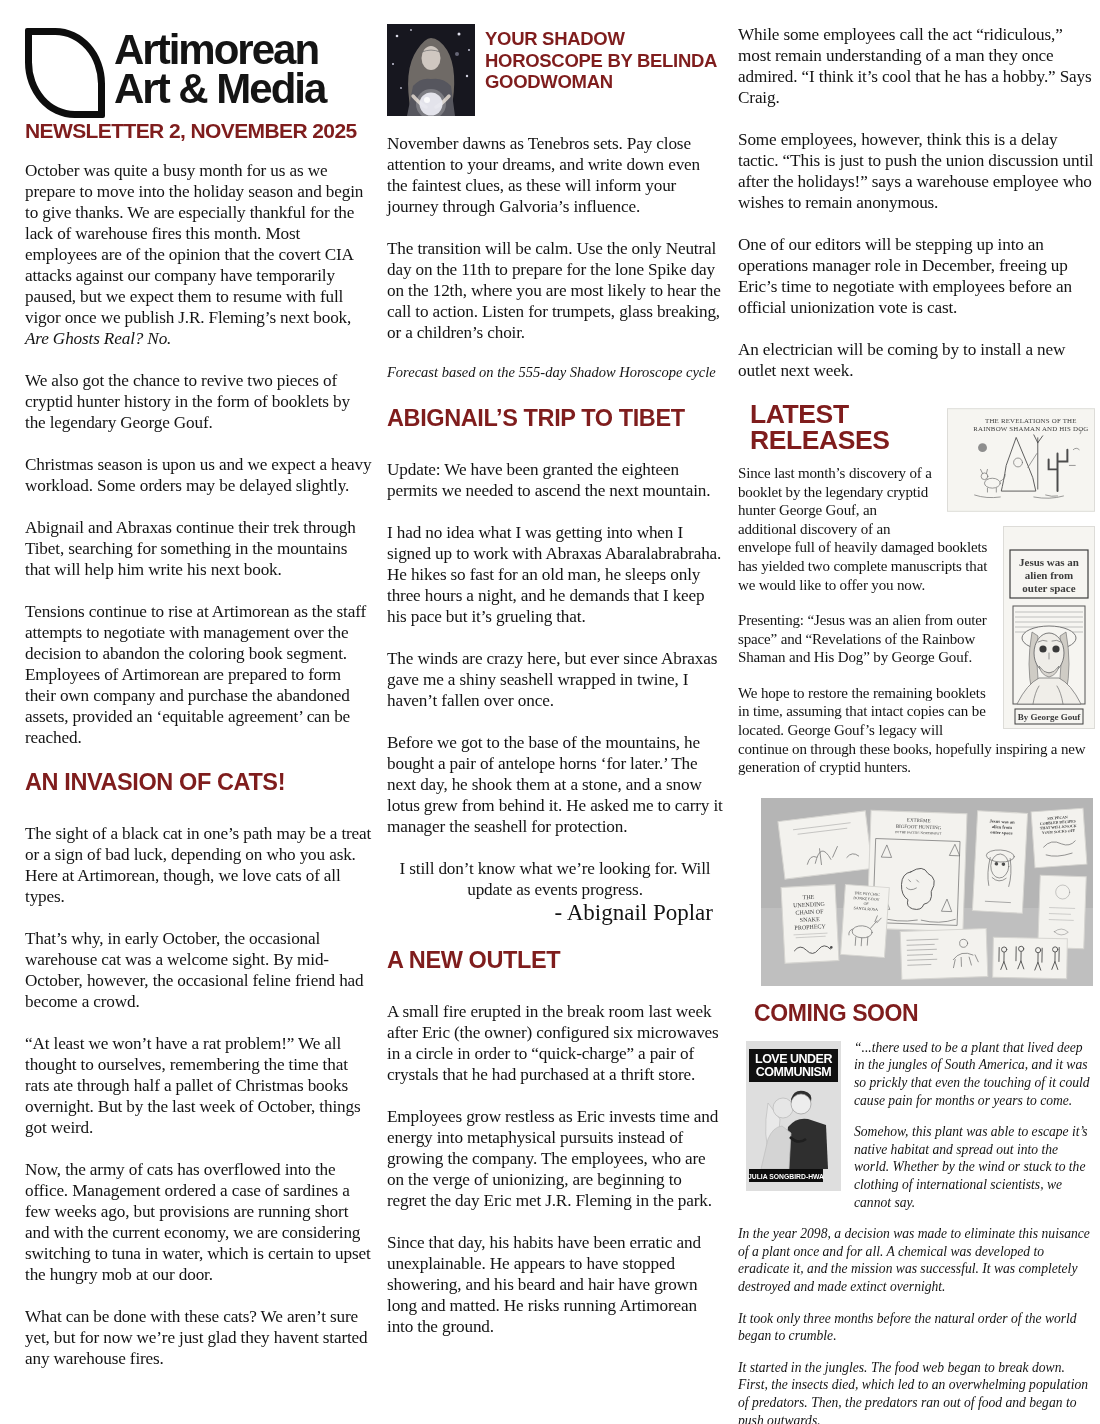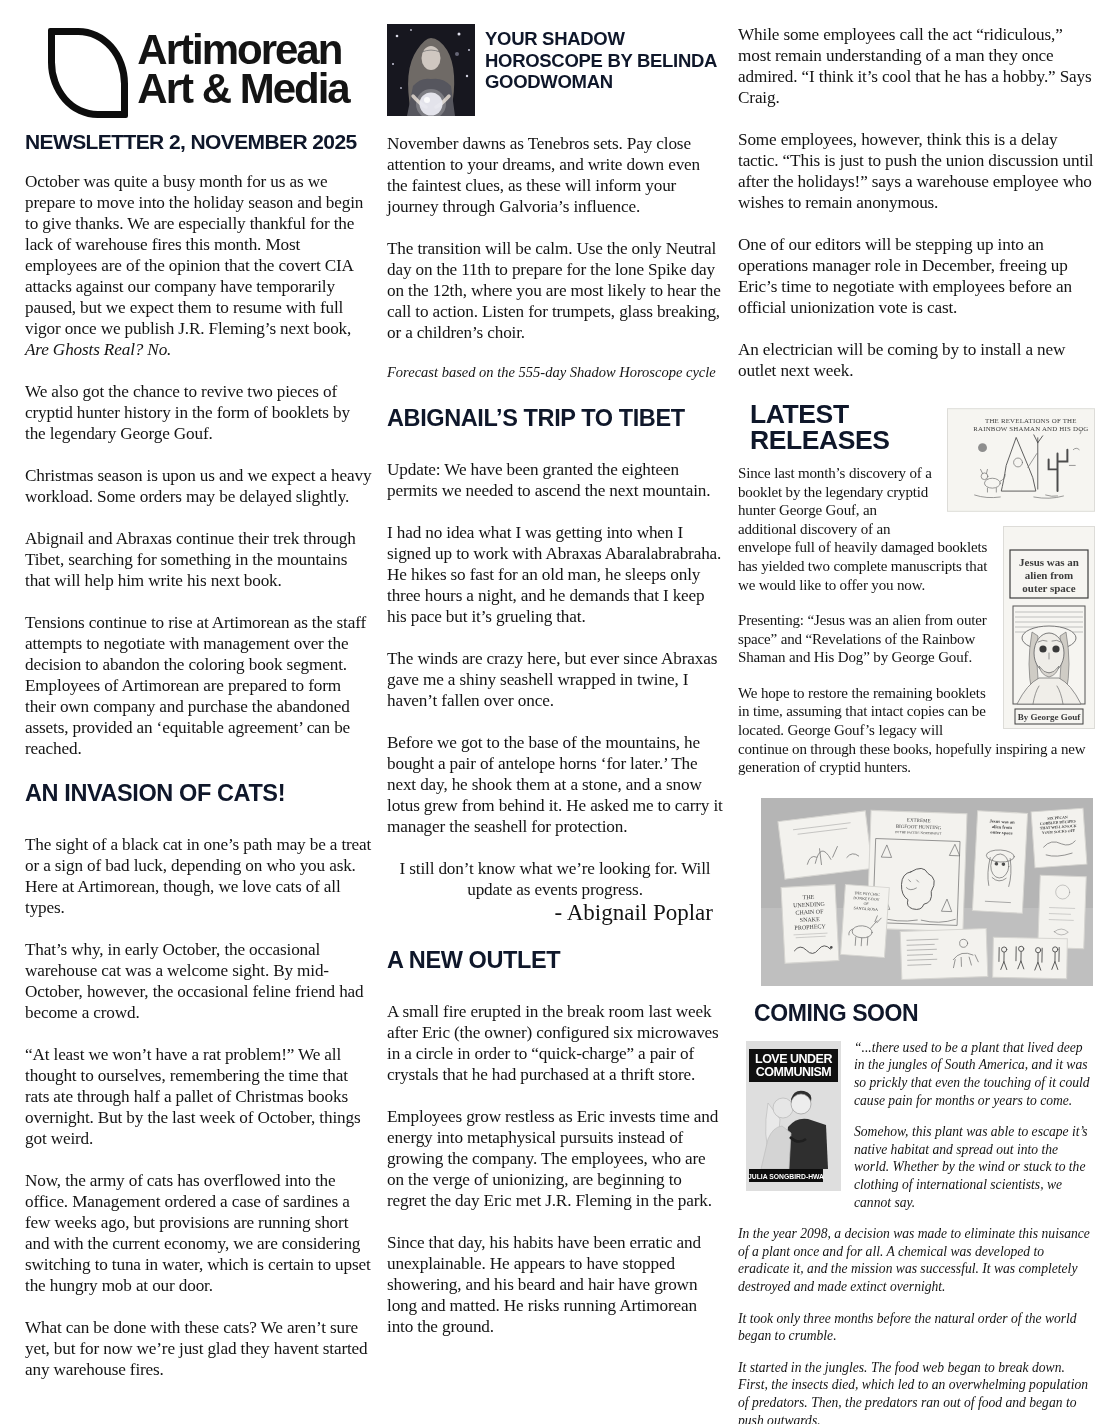--- a/index.html
+++ b/index.html
@@ -2,30 +2,30 @@
 <html><head>
 <meta charset="utf-8">
 <style>
   html,body{margin:0;padding:0;background:#ffffff;}
   body{width:1100px;color:#141414;font-family:"Liberation Serif","DejaVu Serif",serif;-webkit-font-smoothing:antialiased;}
   .page{display:grid;grid-template-columns:347px 336px 357px;column-gap:15px;padding:24px 10px 26px 25px;}
 
   
   .col p{margin:0 0 21px;font-size:17.2px;line-height:21px;letter-spacing:-0.15px;}
   .col p.tight{margin-bottom:0;text-align:center;}
-  .h-sans{font-family:"Liberation Sans","DejaVu Sans",sans-serif;font-weight:bold;letter-spacing:-0.4px;color:#0f172a;}
+  .h-sans{font-family:"Liberation Sans","DejaVu Sans",sans-serif;font-weight:bold;letter-spacing:-0.4px;color:#7f1d1d;}
   h2.h-sans{font-size:23.5px;margin:4px 0 27px;}
   em{font-style:italic;}
 
   
   .masthead{margin-bottom:17px;}
-  .logo-row{display:flex;align-items:flex-start;gap:9px;justify-content:center;}
+  .logo-row{display:flex;align-items:flex-start;gap:9px;}
   .logo-mark{width:66px;height:76px;border:7px solid #0d0d0d;border-radius:2px 62% 2px 62%;margin-top:4px;flex:none;}
   .logo-text{font-family:"Liberation Sans","DejaVu Sans",sans-serif;font-weight:bold;font-size:42px;line-height:0.93;letter-spacing:-2px;padding-top:6px;}
-  .issue{font-size:21px;margin-top:12px;letter-spacing:-0.6px;}
+  .issue{font-size:21px;margin-top:1px;letter-spacing:-0.6px;}
 
   
   .horo-head{display:flex;gap:10px;margin-bottom:17px;}
   .horo-head .htxt{font-size:18.5px;line-height:1.17;padding-top:4px;letter-spacing:-0.3px;}
   .fortune{flex:none;width:88px;height:92px;}
   .note{font-style:italic;font-size:14.5px;margin:2px 0 24px;letter-spacing:0;}
   .sig{font-size:23px;text-align:right;padding-right:10px;margin-bottom:21px;}
 
   
   .latest{margin-top:2px;}

